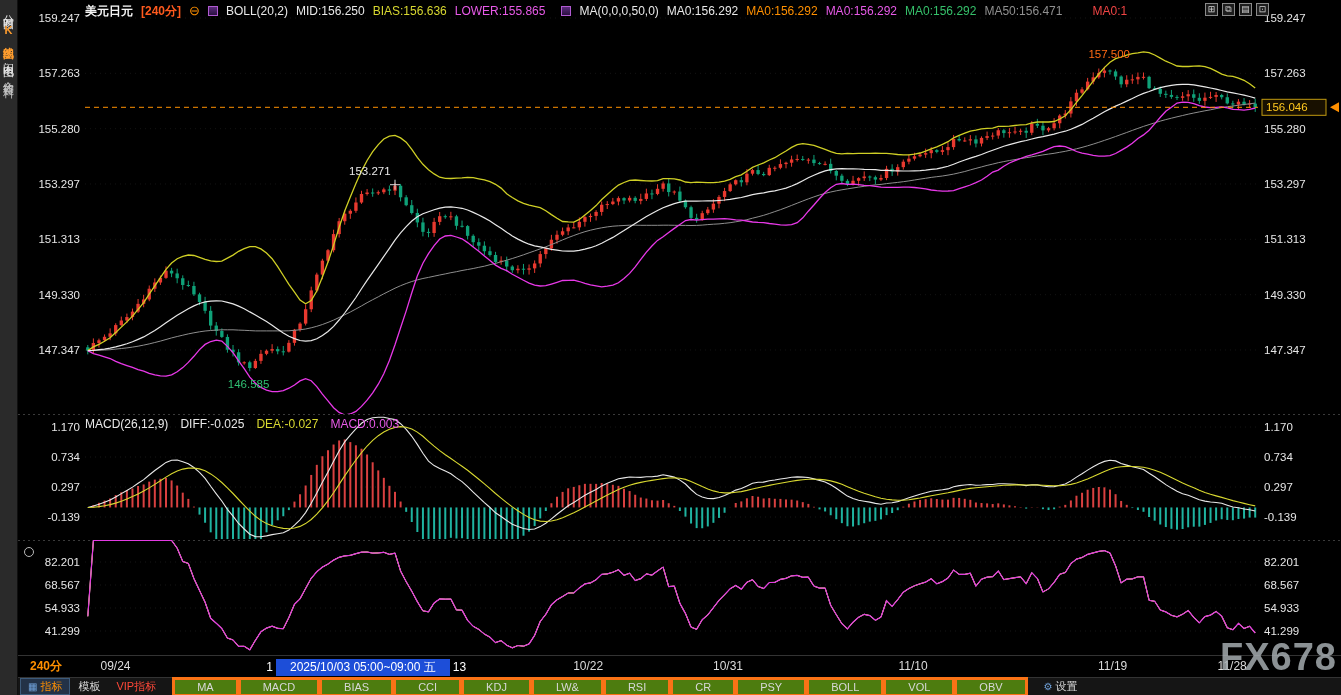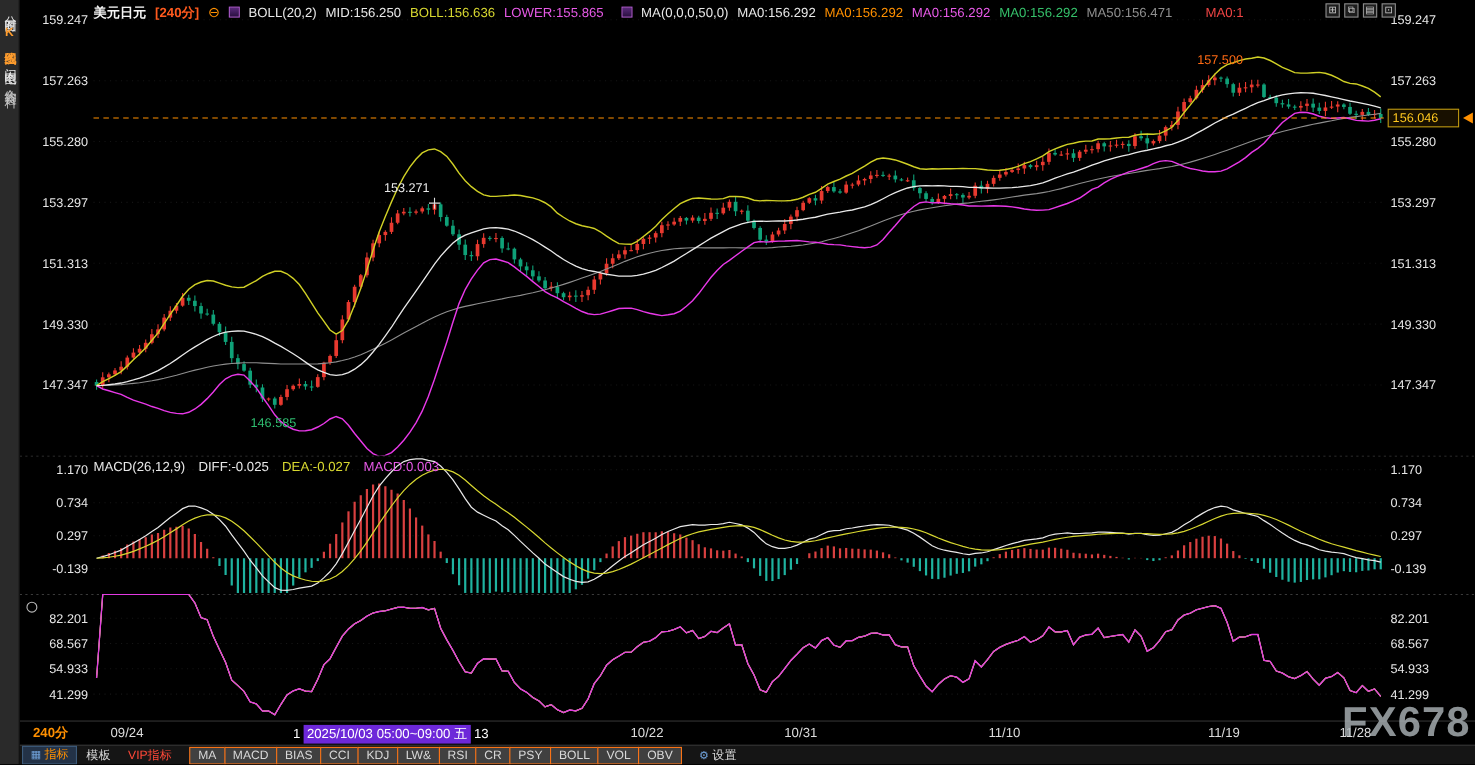--- a/index.html
+++ b/index.html
@@ -34,28 +34,28 @@
   .panel-header{position:absolute;display:flex;gap:12px;font-size:12px;z-index:2}
   #macdHeader{left:85px;top:417px}
   #rsiHeader{left:85px;top:544px}
   .panel-dot{position:absolute;left:24px;top:547px;width:10px;height:10px;border:1px solid #b8b8b8;border-radius:50%;z-index:3;cursor:pointer}
 
   
   .timebar{position:absolute;left:18px;top:655px;width:1323px;height:22px;background:#000;border-top:1px solid #333;z-index:2}
   .tb-period{position:absolute;left:12px;top:0;line-height:21px;color:#ff9000;font-weight:bold;font-size:12px;cursor:pointer}
   .t-label{position:absolute;top:0;line-height:21px;transform:translateX(-50%);color:#dcdcdc;font-size:12px}
   .cursor-wrap{position:absolute;top:2px;height:18px;display:flex;align-items:center;color:#fff;font-size:12px}
-  .cw-box{background:#6d28d9;color:#fff;padding:0 3px;margin:0 3px;line-height:17px;white-space:nowrap}
+  .cw-box{background:#1d4ed8;color:#fff;padding:0 14px;margin:0 3px;line-height:17px;white-space:nowrap}
 
   
   .toolbar{position:absolute;left:18px;bottom:0;height:18px;width:1323px;background:#151515;border-top:1px solid #333;display:flex;align-items:center;font-size:11px;padding-left:2px;z-index:4}
   .ti{padding:1px 8px;color:#d8d8d8;cursor:pointer;white-space:nowrap;display:flex;align-items:center;gap:3px}
   .ti.tab-active{color:#ff9000;background:#233247;border:1px solid #3c5a7a;padding:0 7px;line-height:15px}
   .ti.vip{color:#ff4838}
-  .ti.cell{border:1px solid #f97316;background:#404040;margin-left:-1px;padding:0 7px;line-height:14px}
+  .ti.cell{border:3px solid #f97316;background:#4d7c0f;margin-left:-1px;padding:0 22px;line-height:14px}
   .ti.cell.first{margin-left:8px}
   .ti.settings{margin-left:8px}
   .ti-icon{font-size:10px;color:#6fa0d8}
 
   .watermark{position:absolute;right:4px;bottom:16px;font-size:38px;font-weight:bold;color:#aeb6ba;opacity:.8;letter-spacing:1px;z-index:6}
 </style>
 </head>
 <body>
 
 <div class="app">
@@ -67,21 +67,21 @@
     <div class="side-item dim">合约资料</div>
   </div>
 
   <div class="header">
     <span class="sym">美元日元</span>
     <span class="period">[240分]</span>
     <span class="zoom-ic">⊖</span>
     <span class="ind-icon"></span>
     <span class="c-w">BOLL(20,2)</span>
     <span class="c-w">MID:156.250</span>
-    <span class="c-y">BOLL:156.636</span>
+    <span class="c-y">BIAS:156.636</span>
     <span class="c-m">LOWER:155.865</span>
     <span class="ind-icon ml"></span>
     <span class="c-w">MA(0,0,0,50,0)</span>
     <span class="ma-values" id="maValues">
         <span style="color: rgb(232, 232, 232);">MA0:156.292</span>
         <span style="color: rgb(255, 144, 0);">MA0:156.292</span>
         <span style="color: rgb(232, 90, 232);">MA0:156.292</span>
         <span style="color: rgb(53, 192, 106);">MA0:156.292</span>
         <span style="color: rgb(144, 144, 144);">MA50:156.471</span>
         <span style="color: #ef4444; margin-left: 22px;">MA0:1</span>

